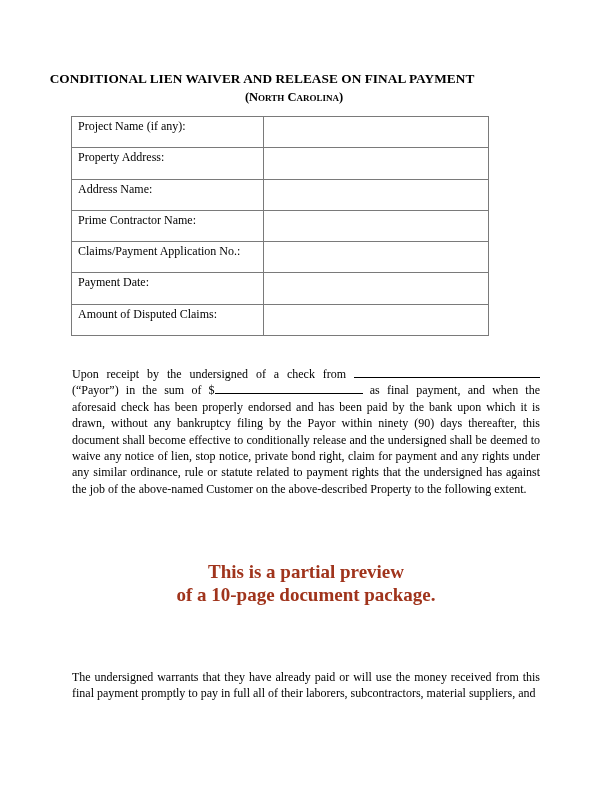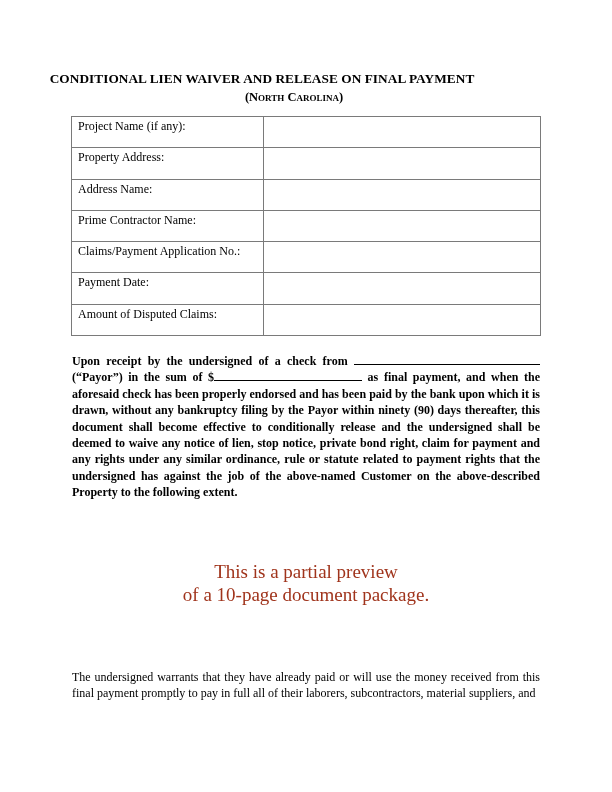--- a/index.html
+++ b/index.html
@@ -32,21 +32,21 @@
       width: 588px;
       text-align: center;
       font-weight: bold;
       font-size: 12.5px;
       font-variant: small-caps;
     }
     table.fields {
       position: absolute;
       top: 116px;
       left: 71px;
-      width: 470px;
+      width: 418px;
       border-collapse: collapse;
       table-layout: fixed;
     }
     table.fields td {
       border: 1px solid #7a7a7a;
       height: 28.3px;
       padding: 0 6px;
       vertical-align: top;
       font-size: 12px;
       line-height: 15px;
@@ -55,30 +55,30 @@
     table.fields td.label { width: 179px; }
     table.fields td.value { width: auto; }
     .para {
       position: absolute;
       left: 72px;
       width: 468px;
       font-size: 12px;
       line-height: 16.4px;
       text-align: justify;
     }
-    .para1 { top: 353px; font-weight: bold; }
+    .para1 { top: 366px; }
     .blank1 { display: inline-block; width: 186px; border-bottom: 1px solid #000; height: 11px; vertical-align: baseline; }
     .blank2 { display: inline-block; width: 148px; border-bottom: 1px solid #000; height: 11px; vertical-align: baseline; }
     .preview {
       position: absolute;
       top: 560px;
       left: 0;
       width: 612px;
       text-align: center;
-      font-weight: normal;
+      font-weight: bold;
       font-size: 19px;
       line-height: 23px;
       color: #a0341c;
     }
     .para2 { top: 669px; }
   </style>
 </head>
 <body>
 
 <div class="title">CONDITIONAL LIEN WAIVER AND RELEASE ON FINAL PAYMENT</div>

